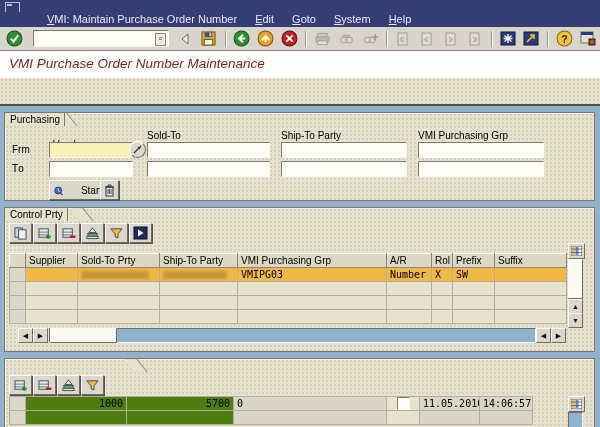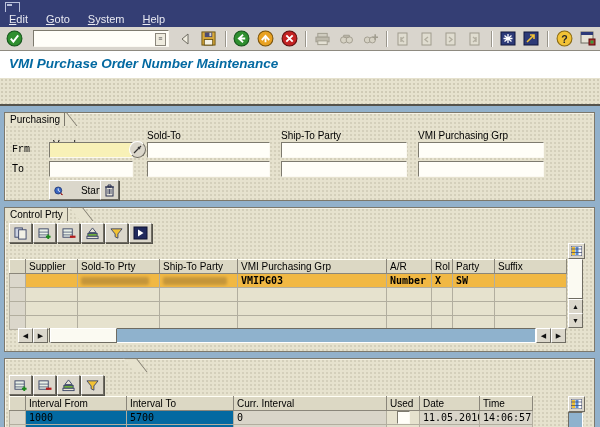--- a/index.html
+++ b/index.html
@@ -24,21 +24,21 @@
     border:1px solid transparent;}
   .tb-sep{width:1px;height:16px;background:#9a968c;margin:0 4px;box-shadow:1px 0 0 #fff;}
   .cmd-wrap{position:relative;margin:0 4px 0 6px;}
   .cmd-field{width:118px;height:15px;border:1px solid;border-color:#7d7a6e #fbf9f1 #fbf9f1 #7d7a6e;
     background:#fffef8;font-size:10px;padding:0 14px 0 2px;outline:none;}
   .cmd-list-icon{position:absolute;right:3px;top:3px;width:9px;height:11px;background:#efecdf;
     border:1px solid #8b877c;font-size:7px;line-height:10px;text-align:center;color:#444;}
   svg.ic{display:block;}
   
   .title-band{position:absolute;left:0;top:51px;width:600px;height:27px;background:#fff;}
-  .page-title{position:absolute;left:9px;top:5px;font-size:13.5px;font-weight:bold;font-style:italic;color:#0369a1;}
+  .page-title{position:absolute;left:9px;top:5px;font-size:13.5px;font-weight:normal;font-style:italic;color:#7f1d1d;}
   .app-band{position:absolute;left:0;top:78px;width:600px;height:26px;background:#e6e2ce;
     border-bottom:2px solid #55534b;
     background-image:radial-gradient(circle,rgba(150,144,118,.28) 1px,transparent 1px);background-size:4px 4px;}
   
   .groupbox{position:absolute;background:#e6e2ce;border:1px solid #7c786c;
     box-shadow:inset 1px 1px 0 #f6f3e6;
     background-image:radial-gradient(circle,rgba(150,144,118,.22) 1px,transparent 1px);background-size:4px 4px;}
   .grouptab{position:absolute;top:-1px;left:-1px;height:13px;background:#e6e2ce;
     border:1px solid #7c786c;border-bottom:none;padding:0 4px 0 5px;line-height:13px;z-index:3;}
   .grouptab-slant{position:absolute;top:-1px;height:13px;width:12px;background:#e6e2ce;
@@ -59,23 +59,23 @@
     border-color:#fff #6f6c62 #6f6c62 #fff;box-shadow:1px 1px 0 #55534b;
     display:flex;align-items:center;justify-content:center;}
   
   table.sap{position:absolute;border-collapse:collapse;table-layout:fixed;
     font-size:10px;background:#e6e2ce;}
   table.sap th{background:#dcd8c4;border:1px solid;border-color:#fffef4 #8a867a #8a867a #fffef4;
     font-weight:normal;text-align:left;padding:0 3px;height:13px;overflow:hidden;white-space:nowrap;}
   table.sap td{border:1px solid #b2ae9f;height:13px;padding:0 3px;overflow:hidden;white-space:nowrap;
     font-family:"DejaVu Sans Mono",monospace;}
   td.rowsel{background:#dbd7cb;border:1px solid;border-color:#fff #6f6c62 #6f6c62 #fff;}
-  tr.sel-row td{background:#f1b843;font-weight:bold;}
+  tr.sel-row td{background:#f1b843;}
   tr.sel-row td.rowsel{background:#dbd7cb;}
-  td.edit{background:#0369a1;border:1px solid;border-color:#7d7a6e #fbf9f1 #fbf9f1 #7d7a6e;}
+  td.edit{background:#4d7c0f;border:1px solid;border-color:#7d7a6e #fbf9f1 #fbf9f1 #7d7a6e;text-align:right;}
   td.ro{background:#d9d5c9;border:1px solid;border-color:#7d7a6e #fbf9f1 #fbf9f1 #7d7a6e;}
   .redact{height:8px;margin-top:1px;border-radius:2px;filter:blur(1.6px);
     background:linear-gradient(90deg,#bd8c2c,#d5a440 25%,#b5852a 55%,#d7a843 80%,#c1913а);
     background-color:#c4953a;}
   .checkbox{width:11px;height:11px;background:#fffef8;border:1px solid;
     border-color:#7d7a6e #fbf9f1 #fbf9f1 #7d7a6e;margin:0 auto;}
   
   .sb-btn{position:absolute;width:13px;height:13px;background:#dbd7cb;border:1px solid;
     border-color:#fff #6f6c62 #6f6c62 #fff;display:flex;align-items:center;justify-content:center;
     font-size:7px;color:#111;}
@@ -88,20 +88,21 @@
     border-color:#fff #6f6c62 #6f6c62 #fff;display:flex;align-items:center;justify-content:center;}
 </style>
 </head>
 <body>
 
 <div class="titlebar">
   <div class="win-icon"></div>
 </div>
 
 <div class="menubar">
+  <div class="menu-item app underline-first"><u>V</u>MI: Maintain Purchase Order Number</div>
   <div class="menu-item underline-first"><u>E</u>dit</div>
   <div class="menu-item underline-first"><u>G</u>oto</div>
   <div class="menu-item underline-first"><u>S</u>ystem</div>
   <div class="menu-item underline-first"><u>H</u>elp</div>
 </div>
 
 <div class="toolbar">
   <div class="tb-btn" style="margin-left:4px">
     <svg class="ic" width="17" height="17" viewBox="0 0 16 16">
         <circle cx="8" cy="8" r="7" fill="#2f8f2f" stroke="#14541a"></circle>
@@ -227,21 +228,21 @@
 <div class="app-band"></div>
 
 <div class="groupbox" style="left:4px;top:112px;width:589px;height:87px;">
   <div class="grouptab">Purchasing</div>
   <div class="grouptab-slant" style="left:54px;"></div>
   <div class="sel-label" style="left:48px;top:26px;text-align:center;">Vendor</div>
   <div class="sel-label" style="left:142px;top:17px;">Sold-To</div>
   <div class="sel-label" style="left:276px;top:17px;">Ship-To Party</div>
   <div class="sel-label" style="left:413px;top:17px;">VMI Purchasing Grp</div>
 
-  <div class="sel-label" style="left:7px;top:31px;font-family:Liberation Mono, monospace;">Frm</div>
+  <div class="sel-label" style="left:7px;top:31px;font-family:Liberation Sans, sans-serif;">Frm</div>
   <div class="sel-label" style="left:7px;top:50px;font-family:'DejaVu Sans Mono',monospace;">To</div>
 
   <input class="fld yellow" style="left: 44px; top: 29px; width: 78px;" value="">
   <div class="f4-circle" style="left:124px;top:28px;">
     <svg width="9" height="9" viewBox="0 0 9 9">
         <path d="M1 8L6 3M6 3l2-2M5 2l2 2" stroke="#333" stroke-width="1.2" fill="none"></path>
       </svg>
   </div>
   <input class="fld" style="left: 44px; top: 48px; width: 78px;" value="">
 
@@ -307,42 +308,42 @@
         <path d="M1 2h12L8.5 7.5V12l-3-1.5V7.5z" fill="#f2c235" stroke="#3c4668"></path>
       </svg>
   </div>
   <div class="tc-btn" style="left:124px;top:15px;">
     <svg width="15" height="14" viewBox="0 0 15 14">
         <rect x="1" y="1" width="13" height="12" fill="#20295c" stroke="#0c1030"></rect>
         <path d="M5 3.5l5.5 3.5L5 10.5z" fill="#fff"></path>
       </svg>
   </div>
 
-  <table class="sap" style="left:4px;top:51px;width:557px;">
+  <table class="sap" style="left:4px;top:45px;width:557px;">
     <colgroup>
       <col style="width:16px">
         <col style="width:52px">
         <col style="width:82px">
         <col style="width:78px">
       <col style="width:149px">
         <col style="width:45px">
         <col style="width:21px">
         <col style="width:42px">
         <col style="width:72px">
     </colgroup>
     <tbody>
         <tr>
       <th></th>
       <th>Supplier</th>
       <th>Sold-To Prty</th>
       <th>Ship-To Party</th>
       <th>VMI Purchasing Grp</th>
       <th>A/R</th>
       <th>Rol</th>
-      <th>Party</th>
+      <th>Prefix</th>
       <th>Suffix</th>
     </tr>
     <tr class="sel-row">
       <td class="rowsel"></td>
       <td></td>
       <td>
             <div class="redact" style="width:68px"></div>
           </td>
       <td>
             <div class="redact" style="width:64px"></div>
@@ -443,29 +444,20 @@
     <colgroup>
       <col style="width:16px">
         <col style="width:101px">
         <col style="width:107px">
         <col style="width:153px">
       <col style="width:33px">
         <col style="width:60px">
         <col style="width:53px">
     </colgroup>
     <tbody>
-        <tr>
-      <th></th>
-      <th>Interval From</th>
-      <th>Interval To</th>
-      <th>Curr. Interval</th>
-      <th>Used</th>
-      <th>Date</th>
-      <th>Time</th>
-    </tr>
     <tr>
       <td class="rowsel"></td>
       <td class="edit">1000</td>
       <td class="edit">5700</td>
       <td class="ro">0</td>
       <td>
             <div class="checkbox"></div>
           </td>
       <td class="ro">11.05.2010</td>
       <td class="ro">14:06:57</td>

